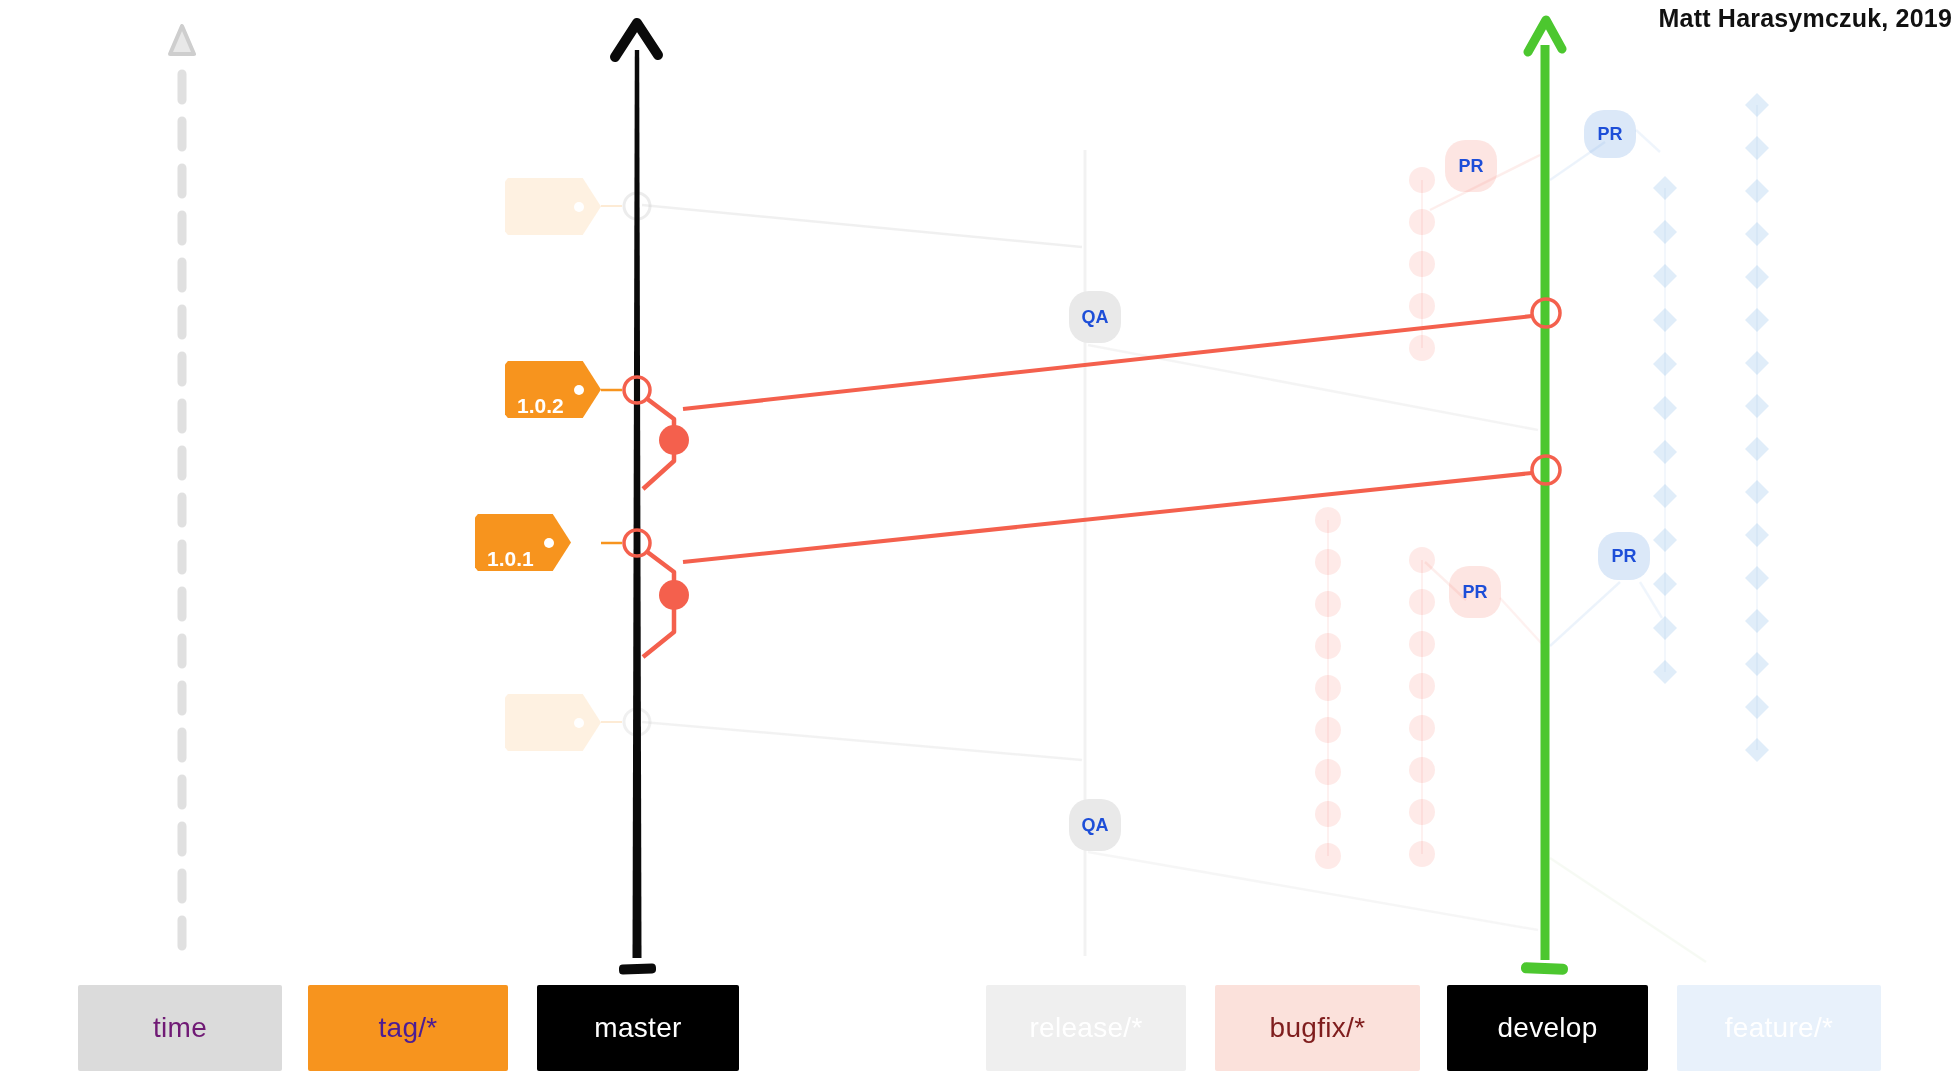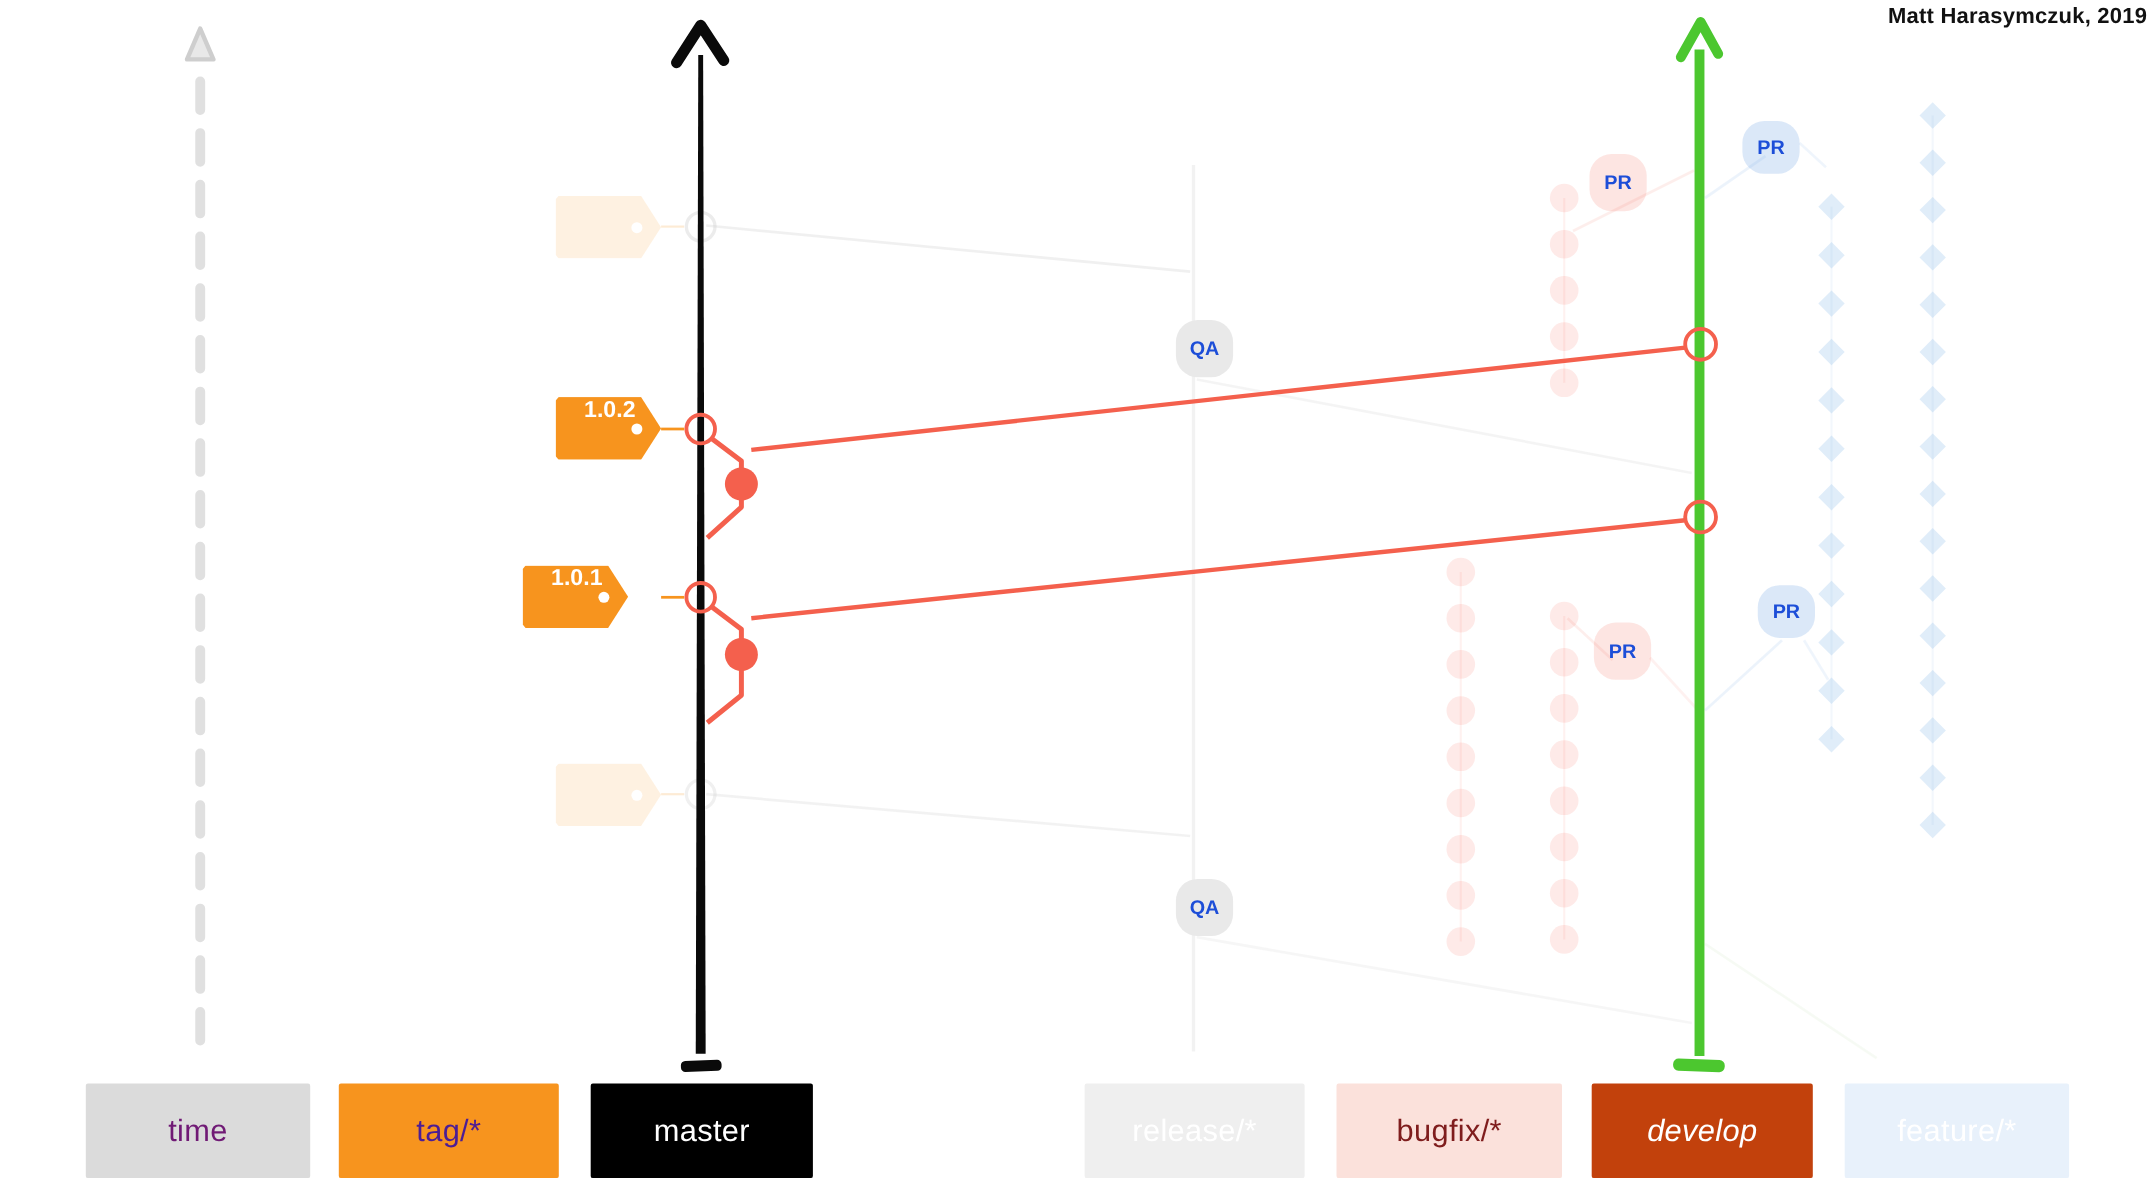--- a/index.html
+++ b/index.html
@@ -2,30 +2,30 @@
 <html><head>
 <meta charset="utf-8">
 <style>
   html,body{margin:0;padding:0;background:#ffffff;}
   body{font-family:"Liberation Sans", sans-serif; -webkit-font-smoothing:antialiased;}
   #stage{position:relative;width:1960px;height:1080px;background:#ffffff;overflow:hidden;}
   #diagram-svg{position:absolute;left:0;top:0;}
 
   .attribution{
     position:absolute; top:4px; right:8px;
-    font-size:20px; font-weight:700; color:#111; letter-spacing:.2px;
+    font-size:25px; font-weight:700; color:#111; letter-spacing:.2px;
   }
 
   
   .tag{
     position:absolute; width:96px; height:57px;
     background:#F7941E;
     clip-path:polygon(0% 6%, 3% 0%, 81% 0%, 100% 50%, 81% 100%, 3% 100%, 0% 94%);
     color:#fff; font-weight:700; font-size:21px;
-    display:flex; align-items:flex-start; padding-left:26px; box-sizing:border-box;
+    display:flex; align-items:flex-end; padding-left:12px; box-sizing:border-box;
   }
   .tag .hole{
     position:absolute; left:69px; top:50%; margin-top:-5px;
     width:10px; height:10px; border-radius:50%; background:#ffffff;
   }
   .tag.faded{opacity:0.13;}
 
   
   .badge{
     position:absolute; width:52px; height:52px; border-radius:20px;
@@ -209,16 +209,16 @@
   </div>
   <div class="badge pr-blue" style="left:1598px; top:532px;">
     <span>PR</span>
   </div>
 
   <div class="legend-btn" style="left: 78px; width: 204px; background: rgb(219, 219, 219); color: #701a75;">time</div>
   <div class="legend-btn" style="left: 308px; width: 200px; background: rgb(247, 148, 30); color: #4c1d95;">tag/*</div>
   <div class="legend-btn" style="left: 537px; width: 202px; background: rgb(0, 0, 0); color: rgb(255, 255, 255);">master</div>
   <div class="legend-btn" style="left: 986px; width: 200px; background: rgb(239, 239, 239); color: rgb(255, 255, 255);">release/*</div>
   <div class="legend-btn" style="left: 1215px; width: 205px; background: rgb(251, 225, 219); color: #7f1d1d;">bugfix/*</div>
-  <div class="legend-btn" style="left: 1447px; width: 201px; background: #c2410c; color: rgb(255, 255, 255); font-style: italic;">develop</div>
+  <div class="legend-btn" style="left: 1447px; width: 201px; background: #000000; color: rgb(255, 255, 255);">develop</div>
   <div class="legend-btn" style="left: 1677px; width: 204px; background: rgb(232, 241, 251); color: rgb(255, 255, 255);">feature/*</div>
 
 </div>
 
 </body></html>

